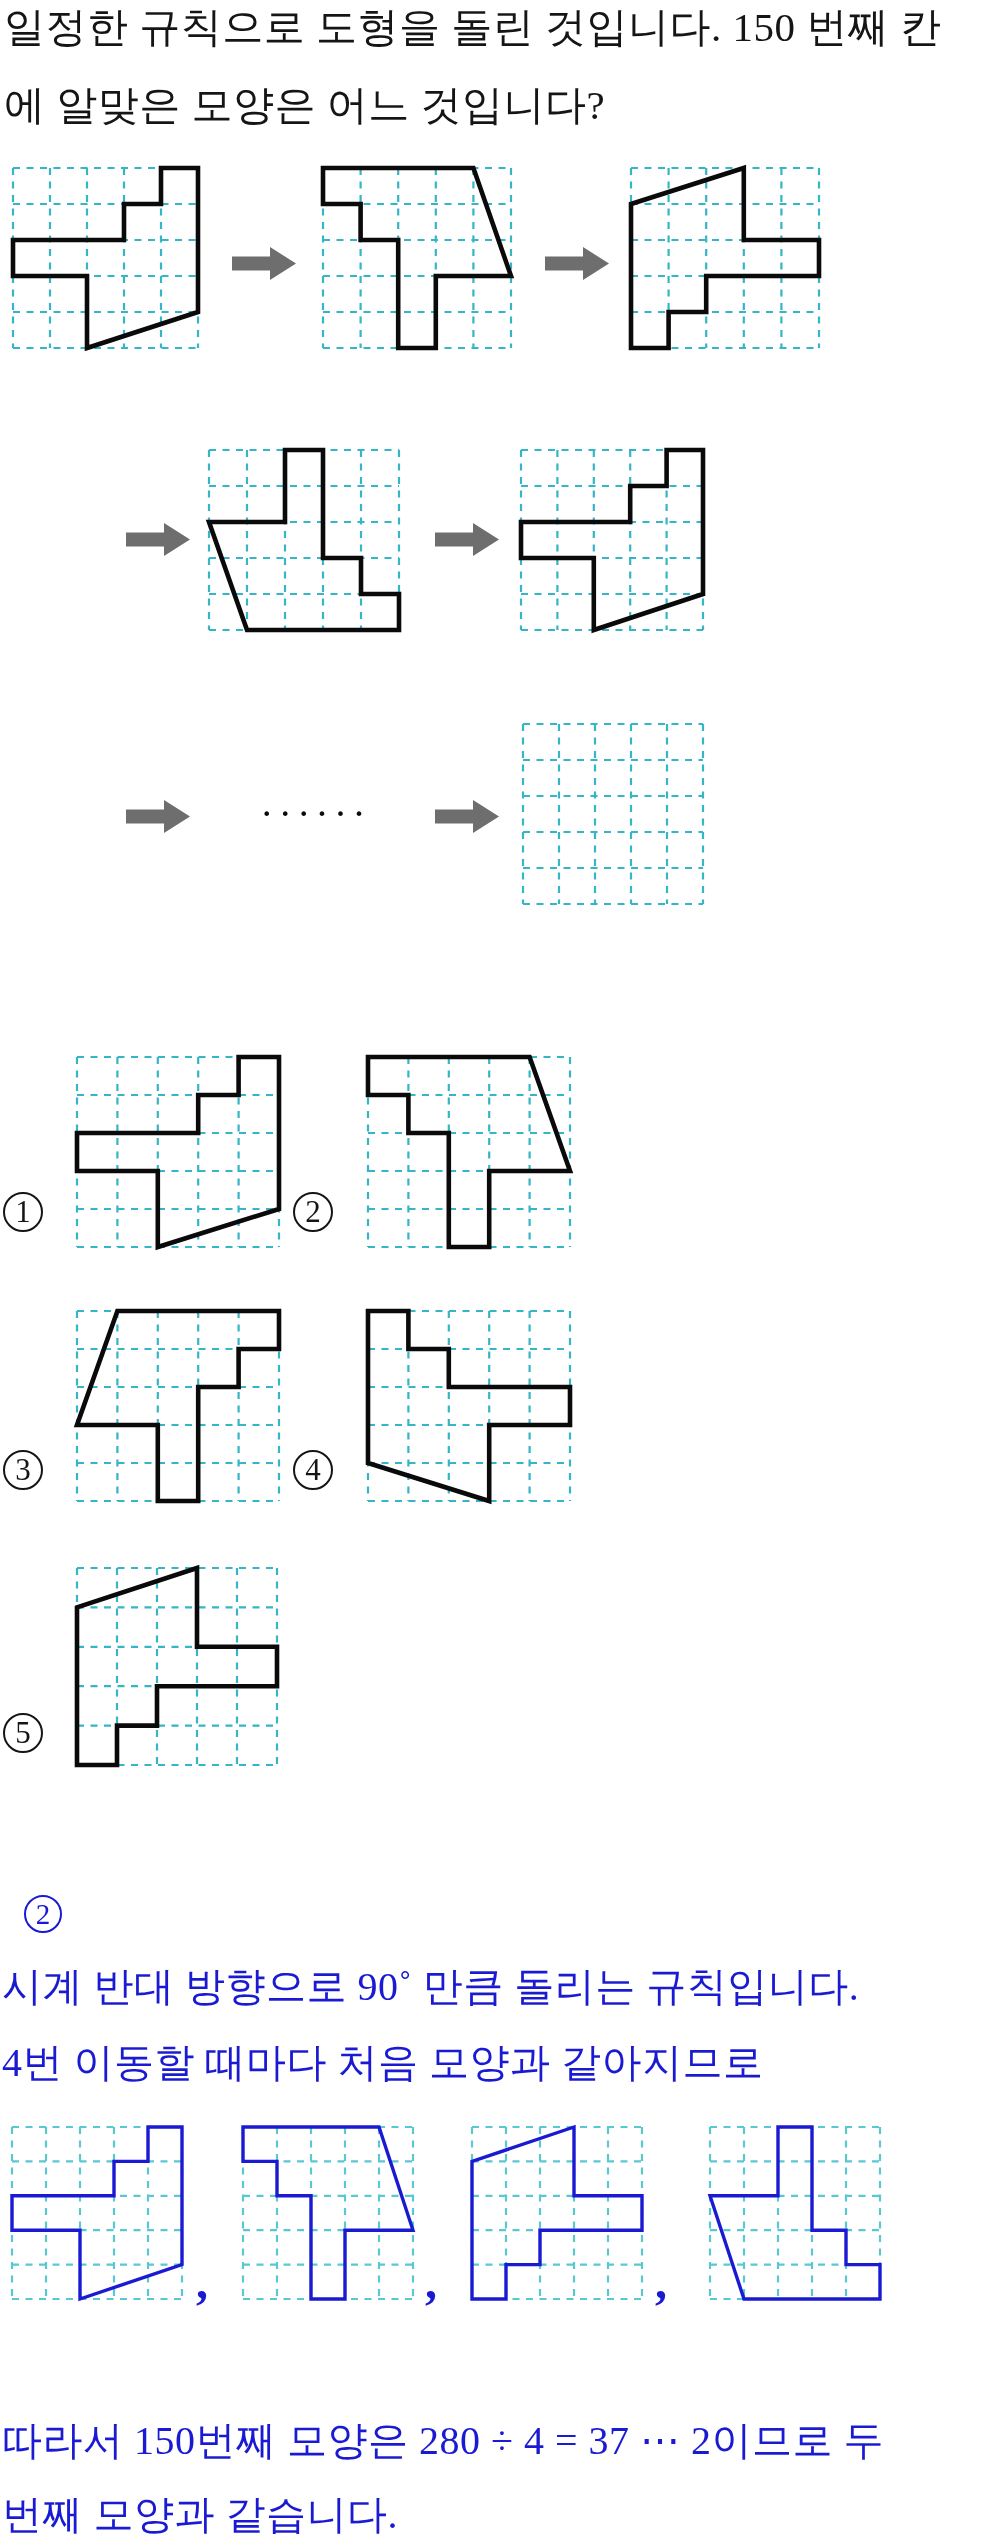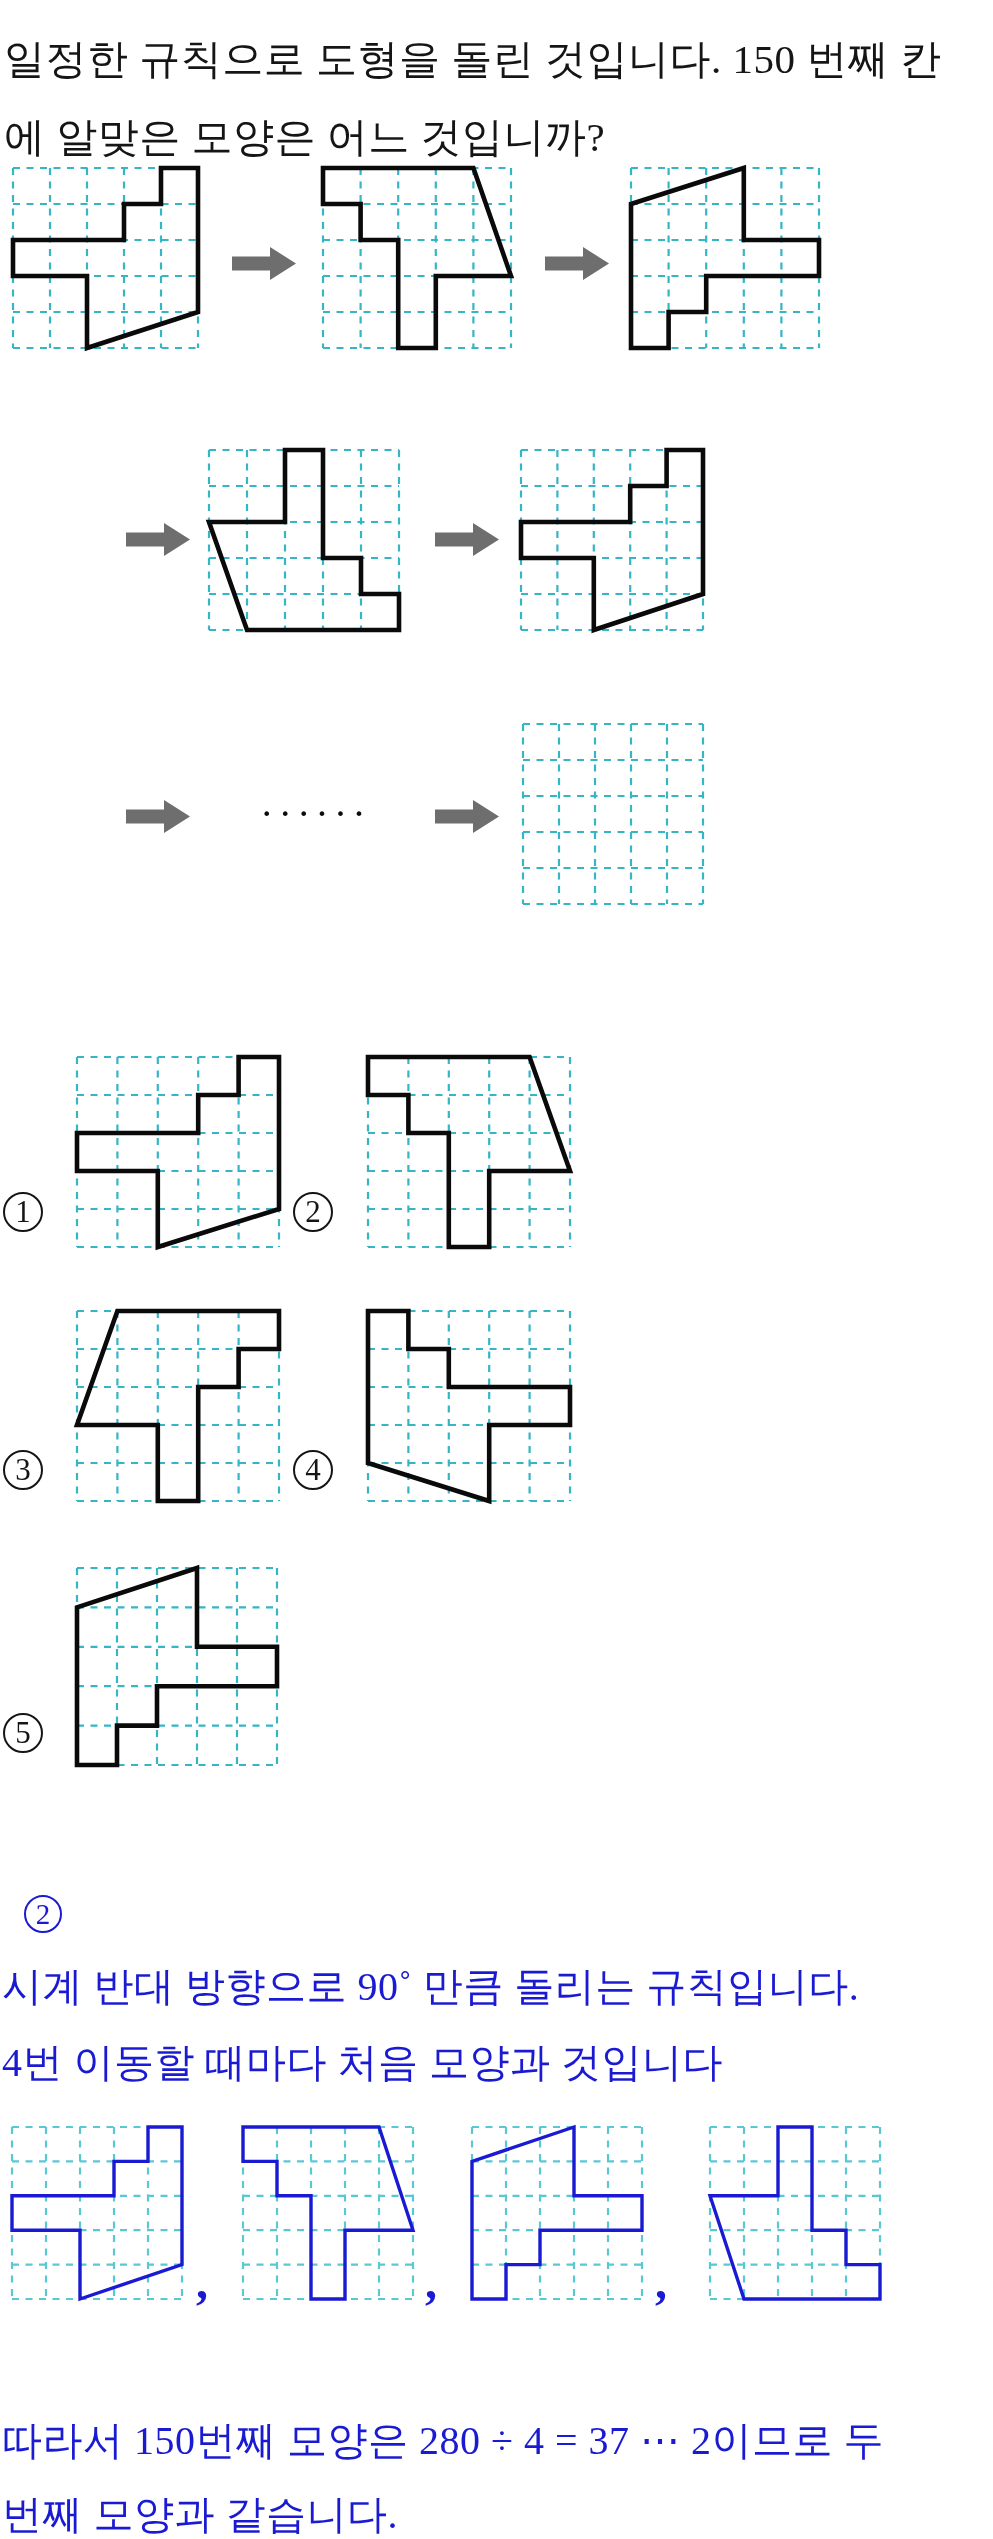--- a/index.html
+++ b/index.html
@@ -6,21 +6,20 @@
   .page{
     position:relative;width:993px;height:2539px;overflow:hidden;
     background:#ffffff;
     font-family:"Liberation Serif","DejaVu Serif",serif;
     color:var(--ink,#151515);
   }
   .t-line{
     position:absolute;left:4px;white-space:nowrap;
     font-size:41px;line-height:50px;color:var(--ink,#151515);
     letter-spacing:0.5px;
-    margin-top:32px;
   }
   .blue-line{
     position:absolute;left:2px;white-space:nowrap;
     font-size:40px;line-height:50px;color:var(--blue,#1a1ad2);
     letter-spacing:0.5px;
   }
   .fig{position:absolute;}
   .fig svg{display:block;overflow:visible;}
   .arrow{position:absolute;width:64px;height:33px;color:var(--arrow,#6e6e6e);}
   .arrow svg{display:block;}
@@ -43,21 +42,21 @@
     position:absolute;font-size:48px;color:var(--blue,#1a1ad2);
     font-weight:bold;line-height:48px;
   }
 </style>
 </head>
 <body>
 
 <div class="page">
 
   <div class="t-line" style="top:2px">일정한 규칙으로 도형을 돌린 것입니다. 150 번째 칸</div>
-  <div class="t-line" style="top:80px">에 알맞은 모양은 어느 것입니까?</div>
+  <div class="t-line" style="top:80px">에 알맞은 모양은 어느 것입니다?</div>
 
   <div class="fig" style="left:8px;top:163px;width:195px;height:190px">
       <svg width="195" height="190">
         <line x1="5" y1="5" x2="5" y2="185" stroke="#35b5c6" stroke-width="2.2" stroke-dasharray="7 6.5"></line>
         <line x1="42" y1="5" x2="42" y2="185" stroke="#35b5c6" stroke-width="2.2" stroke-dasharray="7 6.5"></line>
         <line x1="79" y1="5" x2="79" y2="185" stroke="#35b5c6" stroke-width="2.2" stroke-dasharray="7 6.5"></line>
         <line x1="116" y1="5" x2="116" y2="185" stroke="#35b5c6" stroke-width="2.2" stroke-dasharray="7 6.5"></line>
         <line x1="153" y1="5" x2="153" y2="185" stroke="#35b5c6" stroke-width="2.2" stroke-dasharray="7 6.5"></line>
         <line x1="190" y1="5" x2="190" y2="185" stroke="#35b5c6" stroke-width="2.2" stroke-dasharray="7 6.5"></line>
         <line x1="5" y1="5" x2="190" y2="5" stroke="#35b5c6" stroke-width="2.2" stroke-dasharray="7 6.5"></line>
@@ -275,21 +274,21 @@
         <line x1="5" y1="83.8" x2="205" y2="83.8" stroke="#35b5c6" stroke-width="2.2" stroke-dasharray="7 6.5"></line>
         <line x1="5" y1="123.2" x2="205" y2="123.2" stroke="#35b5c6" stroke-width="2.2" stroke-dasharray="7 6.5"></line>
         <line x1="5" y1="162.6" x2="205" y2="162.6" stroke="#35b5c6" stroke-width="2.2" stroke-dasharray="7 6.5"></line>
         <line x1="5" y1="202" x2="205" y2="202" stroke="#35b5c6" stroke-width="2.2" stroke-dasharray="7 6.5"></line>
         <polygon points="125,5 125,83.8 205,83.8 205,123.2 85,123.2 85,162.6 45,162.6 45,202 5,202 5,44.4" fill="none" stroke="#0a0a0a" stroke-width="4.6" stroke-linejoin="miter"></polygon>
       </svg>
     </div>
 
   <div class="opt-circle blue" style="left:24px;top:1895px">2</div>
   <div class="blue-line" style="top:1962px">시계 반대 방향으로 90˚ 만큼 돌리는 규칙입니다.</div>
-  <div class="blue-line" style="top:2038px">4번 이동할 때마다 처음 모양과 것입니다</div>
+  <div class="blue-line" style="top:2038px">4번 이동할 때마다 처음 모양과 같아지므로</div>
 
   <div class="fig" style="left:7px;top:2122px;width:180px;height:182px">
       <svg width="180" height="182">
         <line x1="5" y1="5" x2="5" y2="177" stroke="#5ac8d3" stroke-width="2.2" stroke-dasharray="7 6.5"></line>
         <line x1="39" y1="5" x2="39" y2="177" stroke="#5ac8d3" stroke-width="2.2" stroke-dasharray="7 6.5"></line>
         <line x1="73" y1="5" x2="73" y2="177" stroke="#5ac8d3" stroke-width="2.2" stroke-dasharray="7 6.5"></line>
         <line x1="107" y1="5" x2="107" y2="177" stroke="#5ac8d3" stroke-width="2.2" stroke-dasharray="7 6.5"></line>
         <line x1="141" y1="5" x2="141" y2="177" stroke="#5ac8d3" stroke-width="2.2" stroke-dasharray="7 6.5"></line>
         <line x1="175" y1="5" x2="175" y2="177" stroke="#5ac8d3" stroke-width="2.2" stroke-dasharray="7 6.5"></line>
         <line x1="5" y1="5" x2="175" y2="5" stroke="#5ac8d3" stroke-width="2.2" stroke-dasharray="7 6.5"></line>

